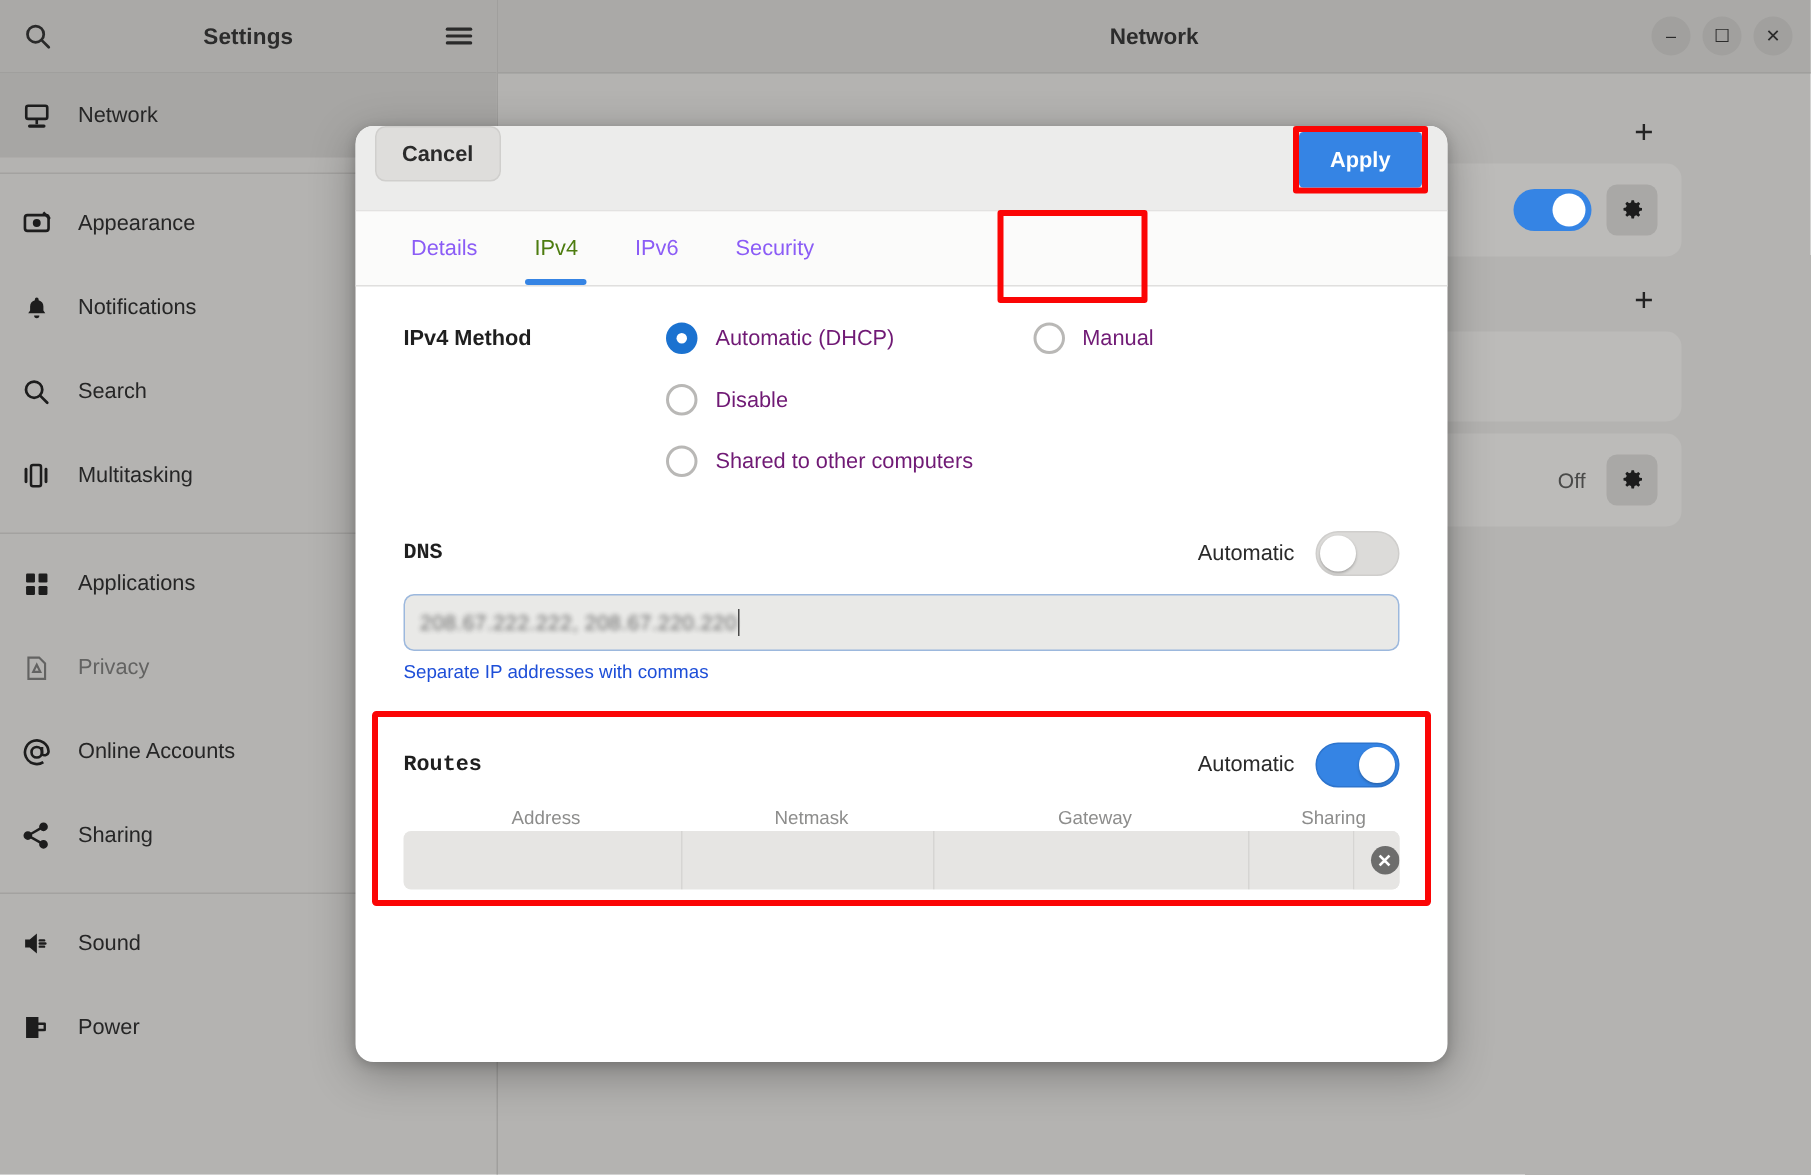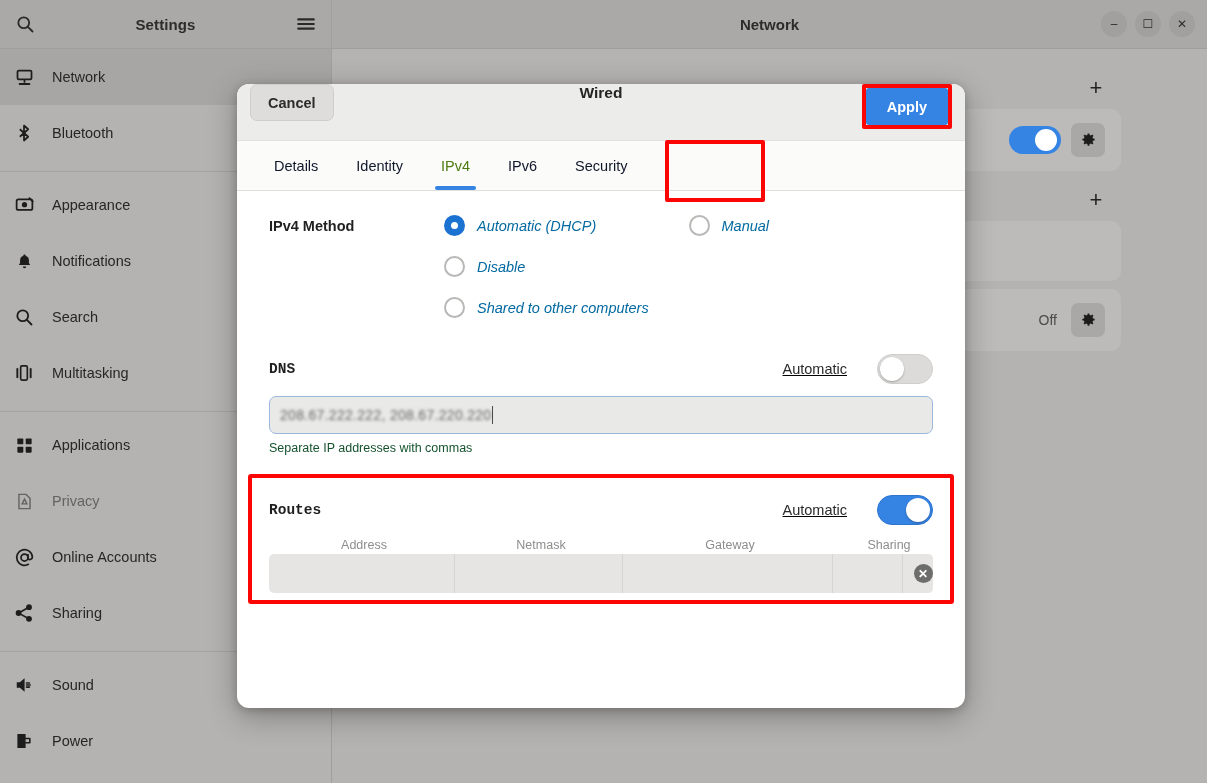--- a/index.html
+++ b/index.html
@@ -191,21 +191,21 @@
     height: 50px; flex: 0 0 50px;
     background: #fbfbfa;
     display: flex; align-items: stretch;
     padding-left: 18px;
     border-bottom: 1px solid #e0dfde;
     position: relative;
   }
   .tab {
     padding: 0 19px;
     display: flex; align-items: center; justify-content: center;
-    font-size: 14.5px; color: #0f172a;
+    font-size: 14.5px; color: #8b5cf6;
     position: relative;
   }
   .tab.active { color: #4d7c0f; }
   .tab.active::after {
     content: ""; position: absolute; left: 13px; right: 13px; bottom: 0;
     height: 4px; background: #3584e4; border-radius: 2px;
   }
   .tab-highlight {
     position: absolute;
     left: 428px; top: -1px;
@@ -221,21 +221,21 @@
   .row-method { display: flex; align-items: flex-start; }
   .lbl-bold {
     font-size: 14.5px; font-weight: bold; color: #1f1f1f;
     width: 175px; flex: 0 0 175px; padding-top: 3px;
   }
   .radio-grid {
     flex: 1; display: grid;
     grid-template-columns: 1fr 1fr;
     row-gap: 20px;
   }
-  .radio-opt { display: flex; align-items: center; gap: 12px; font-size: 14.5px; color: #0369a1; font-style: italic; }
+  .radio-opt { display: flex; align-items: center; gap: 12px; font-size: 14.5px; color: #701a75; }
   .rb {
     width: 21px; height: 21px; border-radius: 50%;
     border: 2px solid #b9b8b6; background: #fff; flex: 0 0 21px;
     position: relative;
   }
   .rb.on { border-color: #1b72d0; background: #1b72d0; }
   .rb.on::after {
     content: ""; position: absolute; top: 5px; left: 5px;
     width: 7px; height: 7px; border-radius: 50%; background: #fff;
   }
@@ -249,21 +249,21 @@
     border: 4px solid #fb0505;
     border-radius: 3px;
     pointer-events: none;
     z-index: 4;
   }
   .sect-row {
     display: flex; align-items: center; justify-content: space-between;
     margin-top: 36px;
   }
   .sect-title { font-size: 14.5px; font-weight: bold; color: #1f1f1f; font-family: Liberation Mono, monospace; }
-  .auto-grp { display: flex; align-items: center; gap: 30px; text-decoration: underline; }
+  .auto-grp { display: flex; align-items: center; gap: 14px; }
   .auto-lbl { font-size: 14.5px; color: #2a2a2a; }
   .sw {
     width: 56px; height: 30px; border-radius: 15px;
     background: #dcdbd9; border: 1px solid #cfcecc;
     position: relative; flex: 0 0 56px;
   }
   .sw::after {
     content: ""; position: absolute; top: 2px; left: 2px;
     width: 24px; height: 24px; border-radius: 50%;
     background: #fff; box-shadow: 0 1px 2px rgba(0,0,0,.28);
@@ -289,21 +289,21 @@
     filter: blur(1.7px);
     letter-spacing: .3px;
     white-space: nowrap;
     opacity: .92;
   }
   .caret {
     display: inline-block; width: 1px; height: 18px;
     background: #4a4a4a; margin-left: 1px;
   }
   .hint {
-    margin-top: 7px; font-size: 12.5px; color: #14532d;
+    margin-top: 7px; font-size: 12.5px; color: #1d4ed8;
   }
 
   
   .routes-block { margin-top: 40px; }
   .route-cols {
     display: grid;
     grid-template-columns: 186px 168px 210px 108px;
     margin-top: 13px; padding-left: 2px;
   }
   .route-col-lbl {
@@ -373,28 +373,20 @@
         <div class="nav-item active">
           <span class="nav-ico">
             <svg width="21" height="21" viewBox="0 0 24 24" fill="none" stroke="currentColor" stroke-width="2">
               <rect x="4" y="4" width="16" height="10" rx="1.5"></rect>
                 <line x1="12" y1="14" x2="12" y2="18"></line>
                 <line x1="6.5" y1="19.5" x2="17.5" y2="19.5" stroke-width="2.4" stroke-linecap="round"></line>
             </svg>
           </span>
           <span class="nav-lbl">Network</span>
         </div>
-        <div class="nav-item">
-          <span class="nav-ico">
-            <svg width="20" height="20" viewBox="0 0 24 24" fill="none" stroke="currentColor" stroke-width="2.1" stroke-linejoin="round">
-              <path d="M7 7.5 L17 16.5 L12 21 V3 L17 7.5 L7 16.5"></path>
-            </svg>
-          </span>
-          <span class="nav-lbl">Bluetooth</span>
-        </div>
       </div>
       <div class="nav-sep"></div>
 
       <div class="nav-group">
         <div class="nav-item">
           <span class="nav-ico">
             <svg width="21" height="21" viewBox="0 0 24 24" fill="none" stroke="currentColor" stroke-width="2">
               <rect x="3" y="5" width="18" height="12" rx="2"></rect>
                 <circle cx="12" cy="11" r="3" fill="currentColor" stroke="none"></circle>
                 <line x1="17" y1="3" x2="22" y2="8"></line>
@@ -552,29 +544,27 @@
     </div>
   </div>
 </div>
 
 <div id="dialog-backdrop"></div>
 
 <div id="wired-dialog">
 
   <div class="dlg-header">
     <button class="btn-cancel">Cancel</button>
-    <div class="dlg-title">Wired</div>
     <div class="apply-wrap">
       <button class="btn-apply">Apply</button>
     </div>
   </div>
 
   <div class="dlg-tabs">
     <div class="tab">Details</div>
-    <div class="tab">Identity</div>
     <div class="tab active">IPv4</div>
     <div class="tab">IPv6</div>
     <div class="tab">Security</div>
     <div class="tab-highlight"></div>
   </div>
 
   <div class="dlg-body">
 
     <div class="row-method">
       <div class="lbl-bold">IPv4 Method</div>

